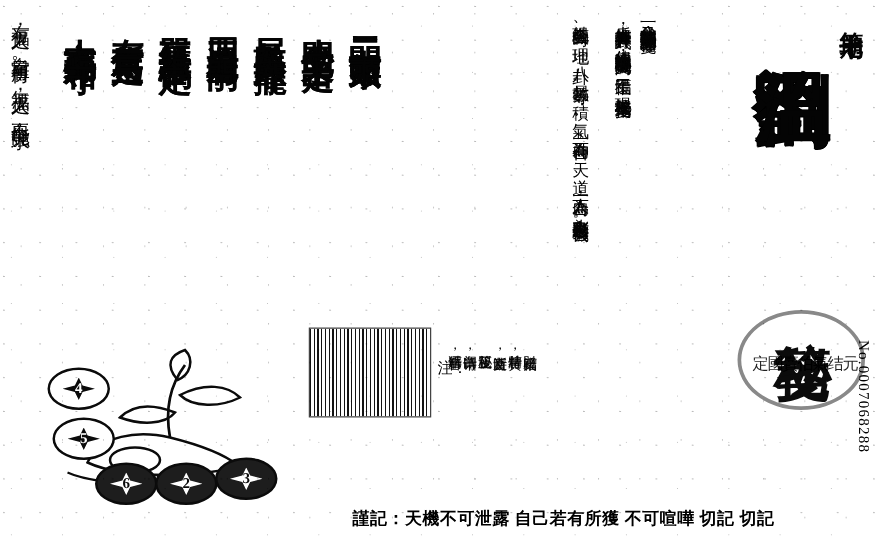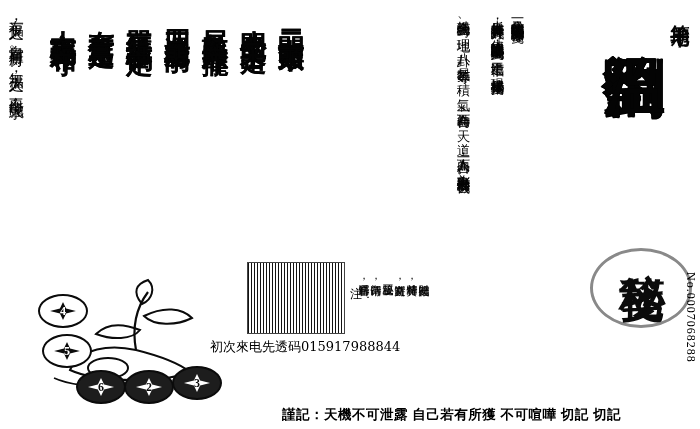--- a/index.html
+++ b/index.html
@@ -195,21 +195,21 @@
     z-index: 30;
     letter-spacing: 1px;
     opacity: .9;
   }
   
   #footer {
     position: absolute;
     left: 282px;
     top: 406px;
     font-size: 13.5px;
-    font-family: Liberation Sans, sans-serif;
+    font-family: Liberation Serif, serif;
     font-weight: bold;
     letter-spacing: 0.5px;
     z-index: 30;
   }
   
   #illus {
     position: absolute;
     left: 40px;
     top: 278px;
     width: 210px;
@@ -255,20 +255,21 @@
 <body>
 
 <div id="page">
 
   <div id="title-block">
     <div id="issue-no" class="vtext">第七十期</div>
     <div id="main-title" class="vtext">劉伯溫</div>
   </div>
   <div id="sub-title" class="vtext">秘箋</div>
   <div id="seal"></div>
+  <div id="seal-text">定國賣伯氣结元</div>
   <div id="serial">No.0007068288</div>
 
   <div class="vtext prose-col" style="right:176px; top:10px; height:232px;">此乃一代宗師劉伯溫遺傳下來的神算秘箋，</div>
   <div class="vtext prose-col" style="right:196px; top:10px; height:232px;">后人根據其神奇計算方式，使得這本涉臨絕跡的秘箋再現人間，造福于民，現根據其秘箋指示，</div>
   <div class="vtext prose-col" style="right:230px; top:10px; height:232px;">結合現今的天時、地理、八卦、易數等等。積、氣、神合而為一，天、道、人合而為一，為六合彩彩民提供玄機。</div>
 
   <div class="vtext verse-col" style="left:278px; height:230px;">二二開出無來頭</div>
   <div class="vtext verse-col" style="left:240px; height:230px;">小門七字又出走</div>
   <div class="vtext verse-col" style="left:202px; height:230px;">尾數多向八靠攏</div>
   <div class="vtext verse-col" style="left:164px; height:230px;">四三還是有爭門</div>
@@ -281,21 +282,20 @@
   <div id="noise-block"></div>
 
   <div id="note-label">注：</div>
   <div class="vtext note-col" style="left:382px; top:276px; height:62px;">正版秘笺</div>
   <div class="vtext note-col" style="left:370px; top:276px; height:62px;">白话阐诗，</div>
   <div class="vtext note-col" style="left:358px; top:276px; height:62px;">语音精解，</div>
   <div class="vtext note-col" style="left:394px; top:276px; height:62px;">诗文直断，</div>
   <div class="vtext note-col" style="left:406px; top:276px; height:62px;">黄牌特精，</div>
   <div class="vtext note-col" style="left:418px; top:276px; height:62px;">赠財福氏</div>
 
-  <div id="code-line">初次來电先透码015917988844</div>
 
   <svg id="illus" viewBox="0 0 210 120">
     <path d="M30 92 C 40 70, 70 66, 96 72 C 120 78, 140 86, 150 94 C 130 104, 60 106, 30 92 Z" fill="none" stroke="#111" stroke-width="2"></path>
     <path d="M96 72 C 92 50, 96 30, 108 14" fill="none" stroke="#111" stroke-width="2.2"></path>
     <path d="M100 52 C 80 44, 66 46, 56 56 C 72 62, 92 62, 100 52 Z" fill="none" stroke="#111" stroke-width="2"></path>
     <path d="M104 38 C 124 28, 142 30, 152 40 C 136 48, 114 48, 104 38 Z" fill="none" stroke="#111" stroke-width="2"></path>
     <path d="M102 26 C 92 14, 96 6, 108 2 C 116 10, 112 22, 102 26 Z" fill="none" stroke="#111" stroke-width="2"></path>
     <ellipse cx="68" cy="90" rx="20" ry="10" fill="none" stroke="#111" stroke-width="2"></ellipse>
     <path d="M14 100 C 40 112, 120 114, 170 100" fill="none" stroke="#111" stroke-width="1.6"></path>
   </svg>

